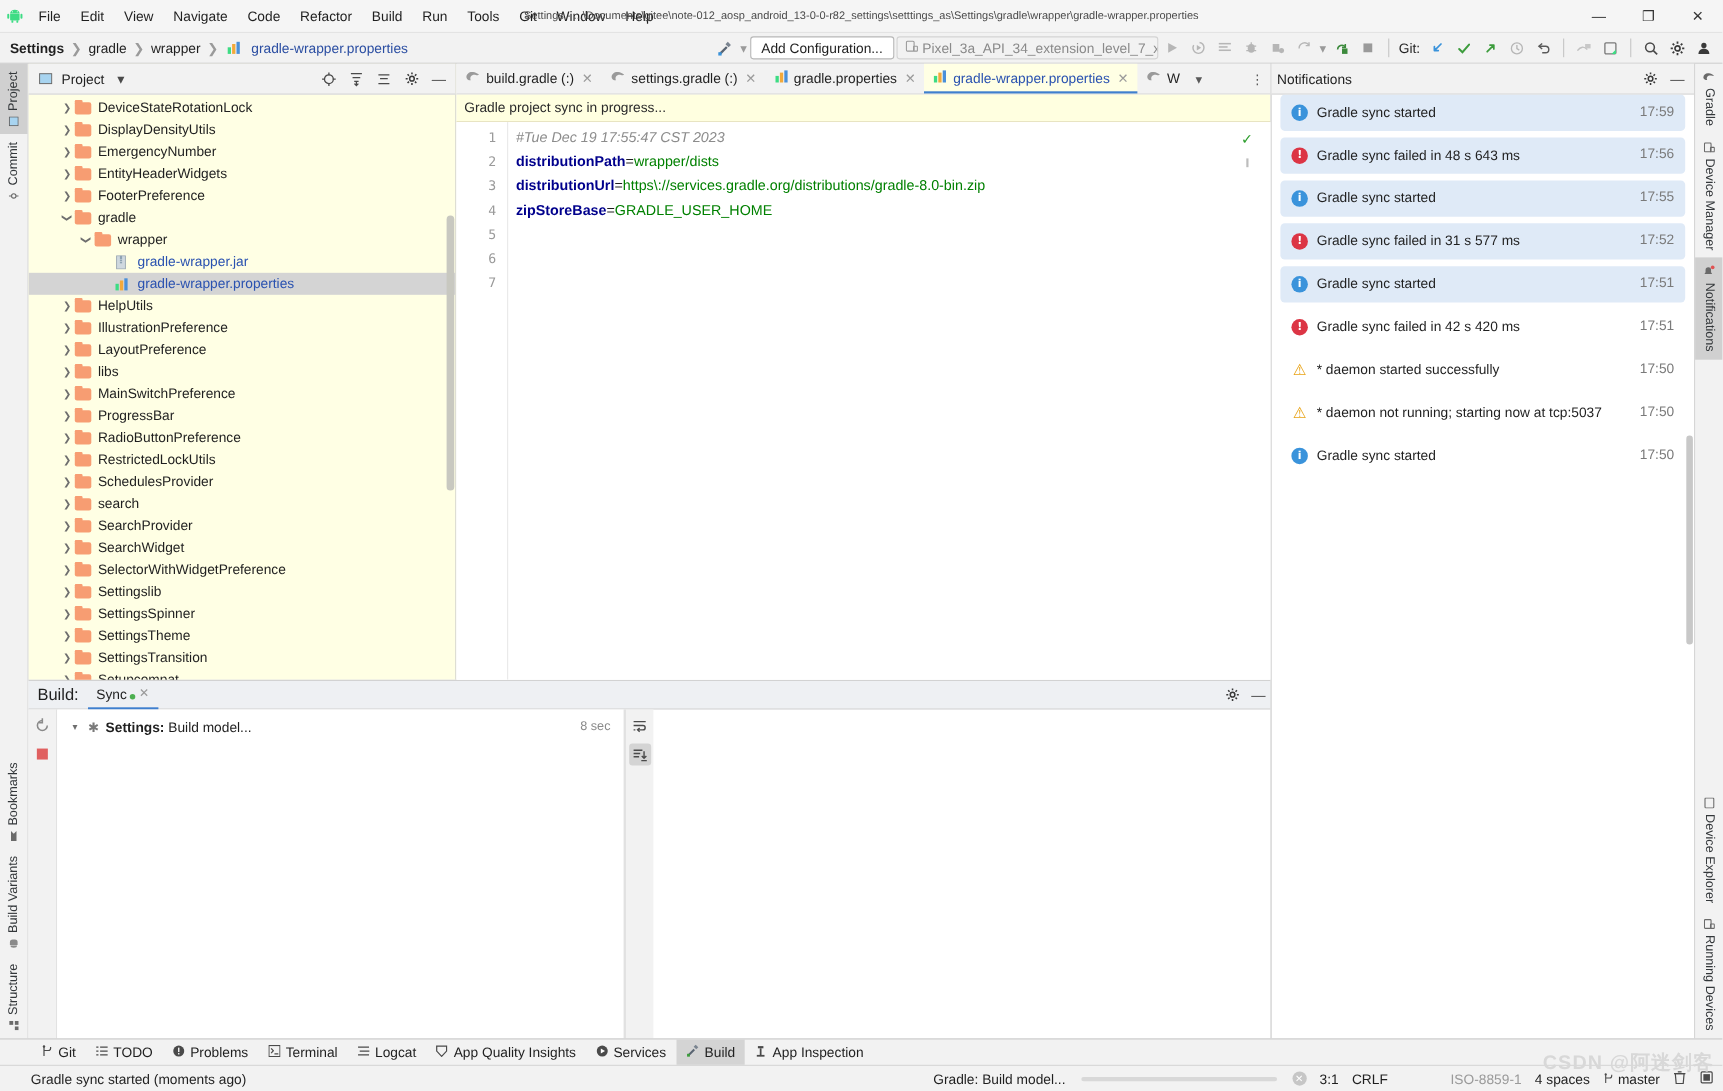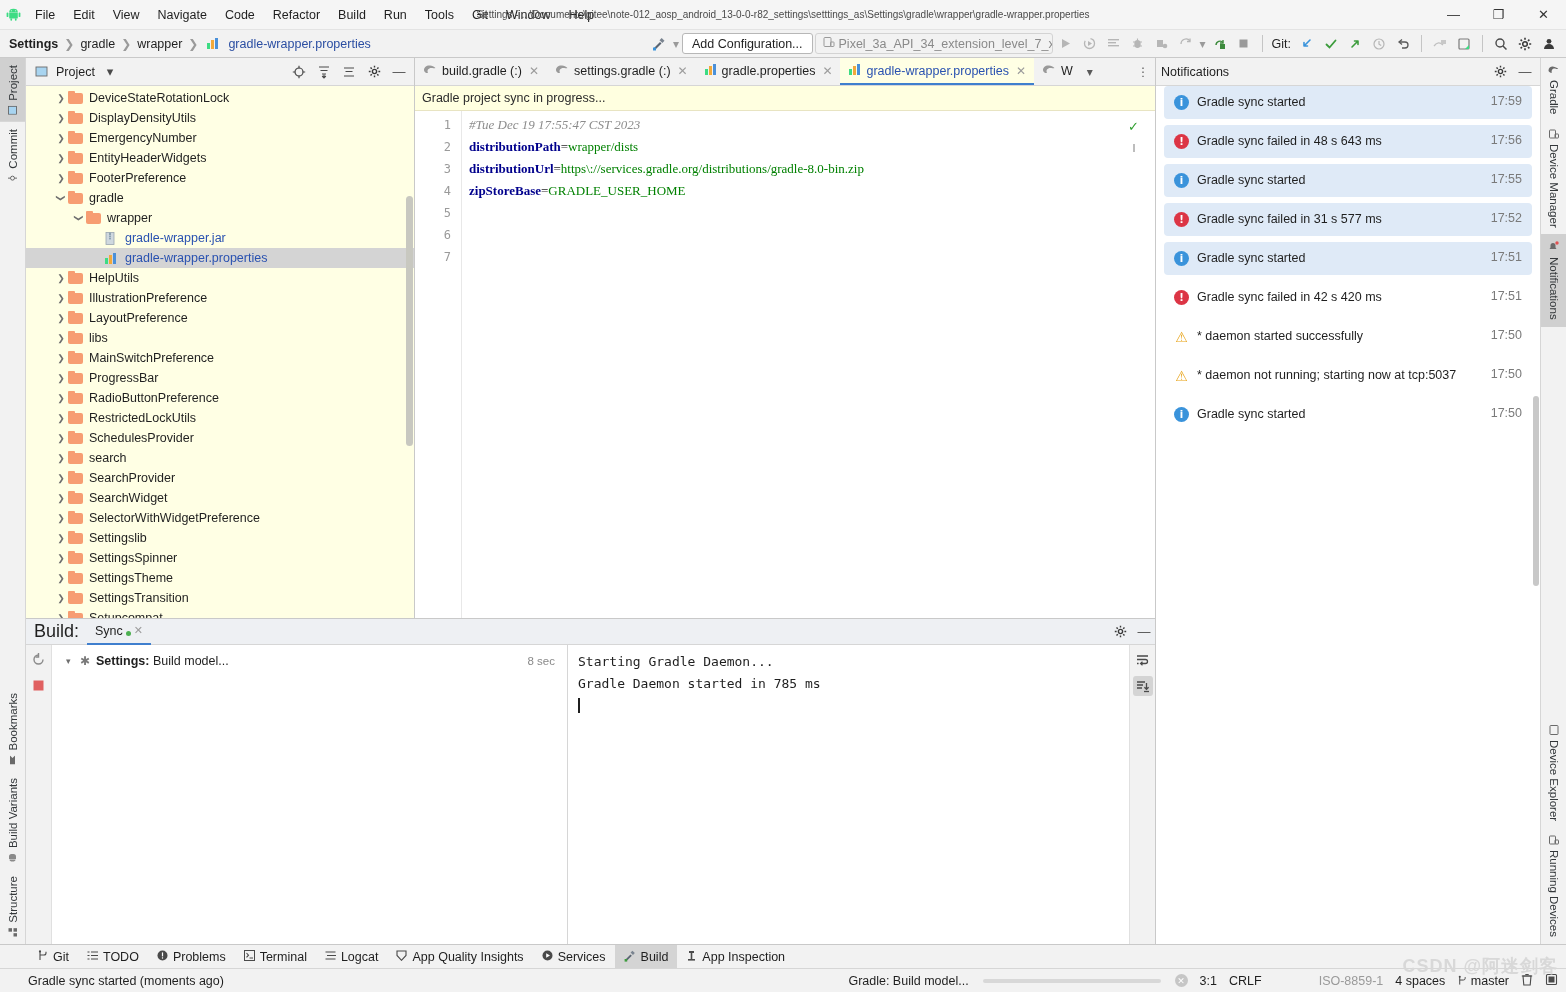--- a/index.html
+++ b/index.html
@@ -113,37 +113,37 @@
   .tabbar .spacer { flex: 1; }
   .tabbar .chev, .tabbar .dots { display: flex; align-items: center; padding: 0 6px; color: #5a5a5a; font-size: 12px; }
 
   .sync-banner { background: #ffffe0; border-bottom: 1px solid #e8e4c2; padding: 5px 0 5px 7px;
                  font-size: 12.5px; color: #2b2b2b; flex: 0 0 24px; }
   .codearea { flex: 1; display: flex; position: relative; background: #fff; min-height: 0; overflow: hidden; }
   .gutter { width: 47px; flex: 0 0 47px; background: #fff; border-right: 1px solid #e8e8e8;
             padding-top: 3px; text-align: right; }
   .gline { height: 22px; line-height: 22px; padding-right: 10px; font-size: 12px;
            color: #9a9a9a; font-family: "DejaVu Sans Mono", monospace; }
-  .codelines { flex: 1; padding-top: 3px; padding-left: 7px; font-family: Liberation Serif, serif;
+  .codelines { flex: 1; padding-top: 3px; padding-left: 7px; font-family: Liberation Sans, sans-serif;
                font-size: 13px; min-width: 0; }
   .cline { height: 22px; line-height: 22px; white-space: nowrap; }
   .c-comment { color: #8c8c8c; font-style: italic; }
   .c-key { color: #00008c; font-weight: bold; }
   .c-eq { color: #1f1f1f; }
   .c-val { color: #008000; }
   .caret { display: inline-block; width: 7px; height: 15px; background: #e8a33d; vertical-align: -3px; }
   .insp-check { position: absolute; right: 16px; top: 8px; color: #2e9e2e; font-size: 13px; }
   .insp-tick { position: absolute; right: 20px; top: 33px; width: 2px; height: 8px; background: #bdbdbd; }
 
   
   .buildpanel { flex: 1; display: flex; flex-direction: column; min-height: 0;
                 border-top: 1px solid #c9c9c9; background: #fff; }
   .buildhdr { height: 26px; flex: 0 0 26px; display: flex; align-items: center;
               background: #eef0f3; border-bottom: 1px solid #d6d6d6; padding-left: 8px; gap: 2px; }
-  .buildhdr .blabel { font-size: 18px; padding-right: 6px; }
+  .buildhdr .blabel { font-size: 15px; padding-right: 6px; }
   .btab { display: flex; align-items: center; gap: 3px; padding: 0 8px; height: 26px;
           font-size: 12.5px; border-bottom: 2px solid #3f7fce; }
   .btab .dot { width: 5px; height: 5px; background: #4caf50; border-radius: 50%; align-self: flex-end; margin-bottom: 7px; }
   .btab .x { color: #9b9b9b; font-size: 11px; }
   .buildhdr .spacer { flex: 1; }
   .bh-ico { width: 22px; height: 22px; display: flex; align-items: center; justify-content: center;
             color: #4a4a4a; font-size: 13px; }
   .buildbody { flex: 1; display: flex; min-height: 0; }
   .bsidetools { width: 26px; flex: 0 0 26px; background: #f2f2f2; border-right: 1px solid #e0e0e0;
                 display: flex; flex-direction: column; align-items: center; padding-top: 5px; gap: 8px; }
@@ -759,25 +759,20 @@
             </span>
           </div>
           <div class="btree">
             <div class="btrow">
               <span class="tw">▾</span>
               <span class="spin">✱</span>
               <span class="name"><b>Settings:</b><span> Build model...</span></span>
               <span class="dur">8 sec</span>
             </div>
           </div>
-          <div class="bconsole">
-            <div class="ln">Starting Gradle Daemon...</div>
-            <div class="ln">Gradle Daemon started in 785 ms</div>
-            <div class="ln"><span class="tcaret"></span></div>
-          </div>
           <div class="brighttools">
             <span class="br-ico">
               <svg width="15" height="15" viewBox="0 0 15 15">
                   <path d="M2 3h11M2 6.5h8.5a2 2 0 0 1 0 4H6" stroke="#4a4a4a" stroke-width="1.3" fill="none"></path>
                   <path d="M7.5 8.8L5.6 10.5l1.9 1.7" stroke="#4a4a4a" stroke-width="1.3" fill="none"></path>
                   <path d="M2 10.5h1.6" stroke="#4a4a4a" stroke-width="1.3"></path>
                 </svg>
             </span>
             <span class="br-ico active">
               <svg width="15" height="15" viewBox="0 0 15 15">

